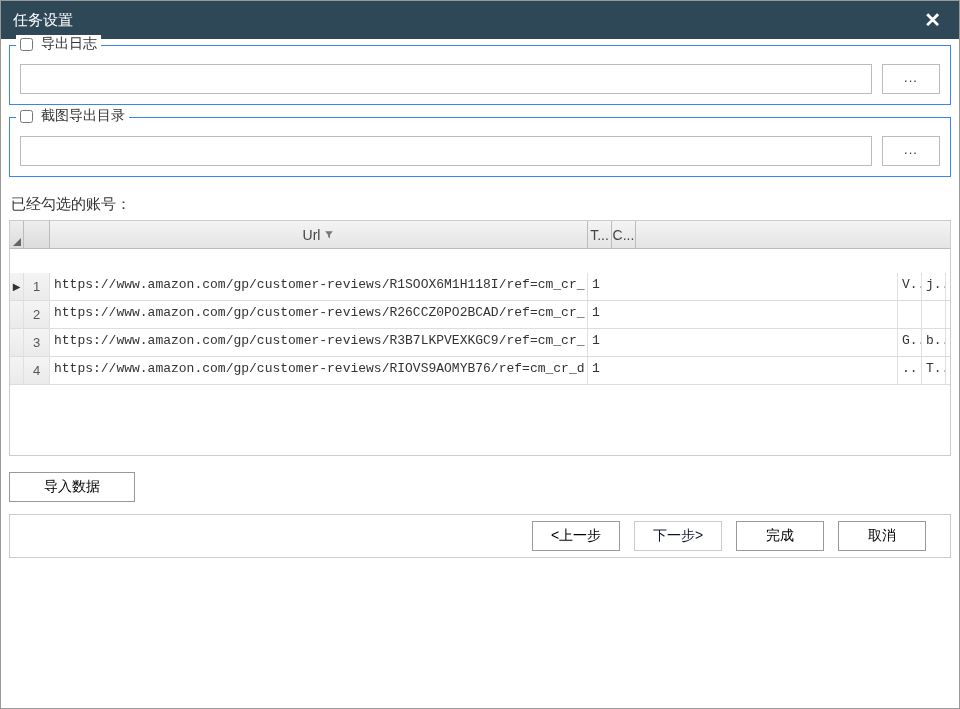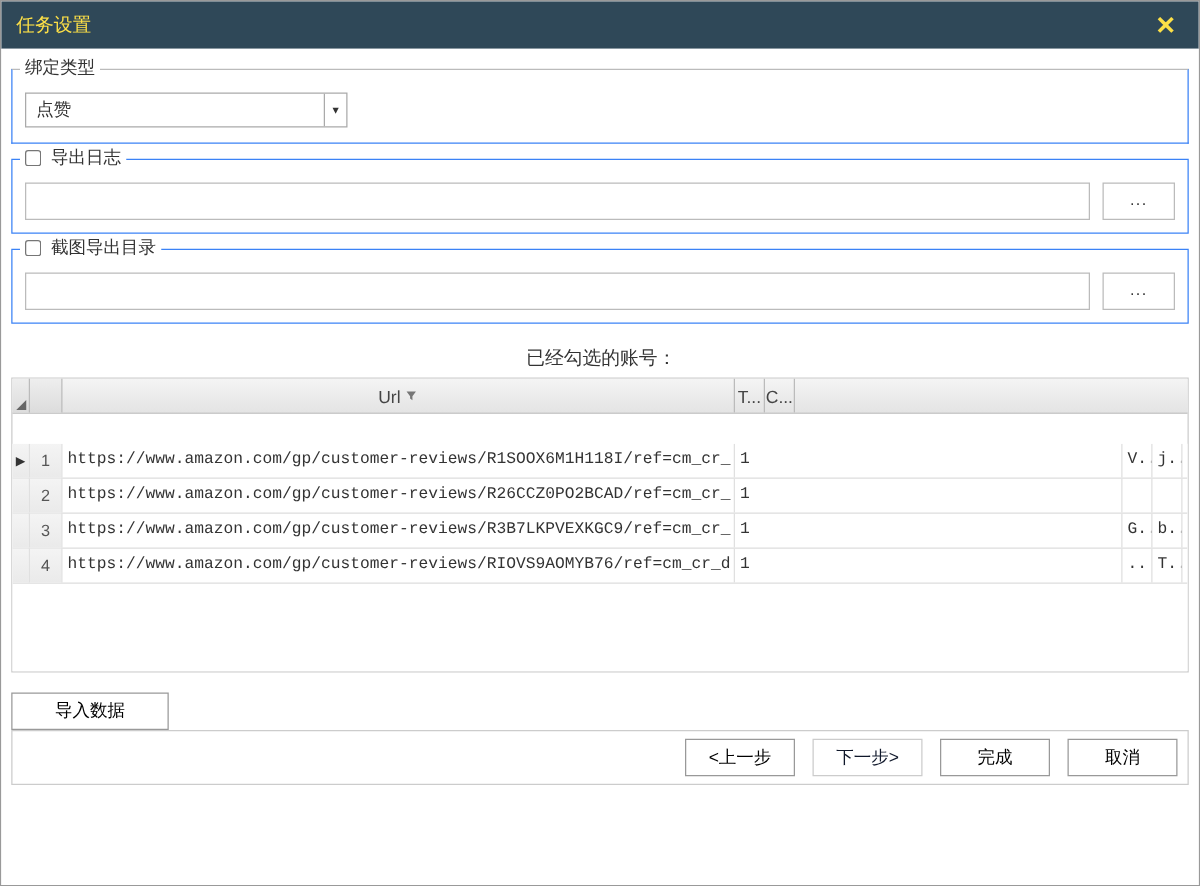--- a/index.html
+++ b/index.html
@@ -1,18 +1,18 @@
 <!DOCTYPE html>
 <html><head>
 <meta charset="utf-8">
 <style>
 * { box-sizing: border-box; margin: 0; padding: 0; }
 body { font-family: "Microsoft YaHei", Arial, sans-serif; font-size: 13px; color: #333; background: #fff; }
 .window { width: 960px; height: 709px; display: flex; flex-direction: column; border: 1px solid #999; overflow: hidden; }
-.titlebar { background: #2f4858; color: #fde047; height: 38px; display: flex; align-items: center; padding: 0 12px; font-size: 15px; }
+.titlebar { background: #2f4858; color: #ffffff; height: 38px; display: flex; align-items: center; padding: 0 12px; font-size: 15px; }
 .titlebar .spacer { flex: 1; }
 .close-btn { font-size: 20px; font-weight: bold; cursor: pointer; padding: 0 6px; }
 .content { flex: 1; padding: 6px 8px 0 8px; display: flex; flex-direction: column; background: #fff; position: relative; }
 
 .fieldset { border: 1px solid #3b82f6; padding: 18px 10px 10px 10px; margin-bottom: 12px; position: relative; }
 .fieldset.first { margin-top: 10px; border-top: 1px solid #bbb; }
 .legend { position: absolute; top: -11px; left: 6px; background: #fff; padding: 0 4px; font-size: 14px; }
 .legend .cb { vertical-align: middle; margin-right: 4px; }
 
 .select-wrap { display: inline-flex; border: 1px solid #aaa; height: 28px; width: 258px; background: #fff; }
@@ -20,21 +20,21 @@
 .select-btn { width: 18px; border-left: 1px solid #aaa; display: flex; align-items: center; justify-content: center; font-size: 10px; }
 
 .path-row { display: flex; gap: 10px; align-items: center; }
 .path-input { flex: 1; height: 30px; border: 1px solid #bbb; padding: 4px 8px; background: #fff; }
 .browse-btn { width: 58px; height: 30px; border: 1px solid #bbb; background: #fff; text-align: center; line-height: 26px; font-size: 13px; letter-spacing: 1px; cursor: pointer; }
 
 .star-row { font-size: 15px; margin: 4px 0 18px 4px; display: flex; align-items: center; gap: 6px; }
 .stars { display: inline-flex; gap: 0; }
 .star { width: 16px; height: 16px; display: inline-block; }
 
-.section-label { font-size: 15px; margin: 6px 0 6px 2px; text-align: center; }
+.section-label { font-size: 15px; margin: 6px 0 6px 2px; }
 
 .grid-wrap { border: 1px solid #ccc; height: 236px; display: flex; flex-direction: column; gap: 24px; }
 .grid-head { display: flex; background: linear-gradient(#f4f4f4,#e4e4e4); border-bottom: 1px solid #bbb; height: 28px; }
 .grid-head .hcell { border-right: 1px solid #bbb; display: flex; align-items: center; justify-content: center; font-size: 14px; color: #444; position: relative; }
 .grid-body { flex: 1; overflow: auto; background: #fff; }
 .grid-row { display: flex; height: 28px; border-bottom: 1px solid #ddd; font-family: SimSun, "Courier New", monospace; font-size: 13px; }
 .grid-row .cell { border-right: 1px solid #e0e0e0; padding: 4px 4px; overflow: hidden; white-space: nowrap; text-overflow: clip; }
 
 .col-indicator { width: 14px; text-align: center; }
 .col-rownum { width: 26px; justify-content: flex-end; text-align: right; padding-right: 4px; background: linear-gradient(#f4f4f4,#eaeaea); }
@@ -45,47 +45,40 @@
 .grid-head .col-indicator, .grid-head .col-rownum { background: linear-gradient(#eee,#dcdcdc); }
 .grid-head .col-indicator { position: relative; }
 .hcorner { position:absolute; right:2px; bottom:2px; width:0; height:0; border-left: 8px solid transparent; border-bottom: 8px solid #666; }
 
 .grid-row .col-indicator, .grid-row .col-rownum { background: linear-gradient(#f4f4f4,#eaeaea); font-family: "Microsoft YaHei", sans-serif; color:#555; display:flex; align-items:center; justify-content:center; }
 .row-ptr { font-size: 10px; color: #333; }
 
 .footer1 { margin-top: 16px; }
 .import-btn { width: 126px; height: 30px; border: 1px solid #999; background: #fff; font-size: 14px; cursor: pointer; }
 
-.footer2 { border: 1px solid #ccc; margin-top: 0; padding: 6px 8px; display: flex; justify-content: flex-end; gap: 14px; }
+.footer2 { border: 1px solid #ccc; margin-top: 12px; padding: 6px 24px; display: flex; justify-content: flex-end; gap: 14px; }
 .nav-btn { width: 88px; height: 30px; border: 1px solid #999; background: #fff; font-size: 14px; cursor: pointer; }
 .nav-btn.disabled { color: #0f172a; border-color: #ccc; cursor: default; }
 
 .filter-icon { width:10px; height:10px; }
 .hcell .label-with-icon { display:flex; align-items:center; gap:4px; }
 </style>
 </head>
 <body>
 
 <div class="window">
 
   <div class="titlebar">
     <span>任务设置</span>
     <span class="spacer"></span>
     <span class="close-btn">✕</span>
   </div>
 
   <div class="content">
 
-    <div class="fieldset first" style="padding-bottom:12px;">
-      <span class="legend">绑定类型</span>
-      <div class="select-wrap">
-        <div class="select-text">点赞</div>
-        <div class="select-btn">▾</div>
-      </div>
-    </div>
 
     <div class="fieldset">
       <span class="legend">
         <input type="checkbox" class="cb" style="">
         <span>导出日志</span>
       </span>
       <div class="path-row">
         <input class="path-input" value="" style="">
         <div class="browse-btn">...</div>
       </div>

